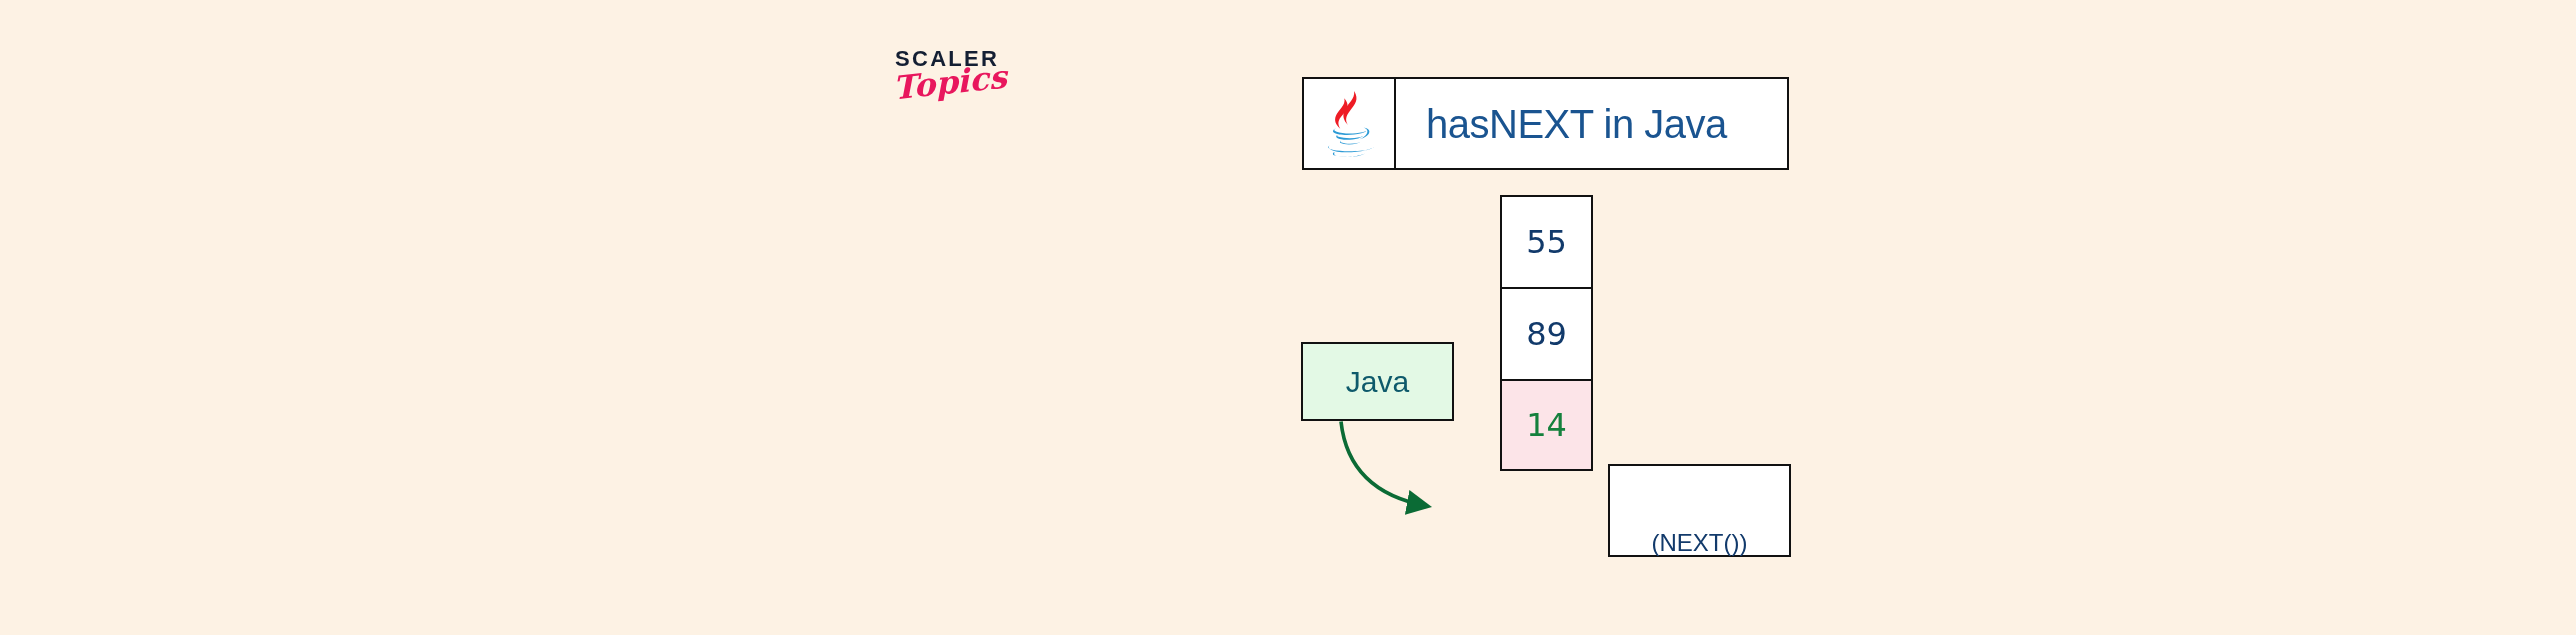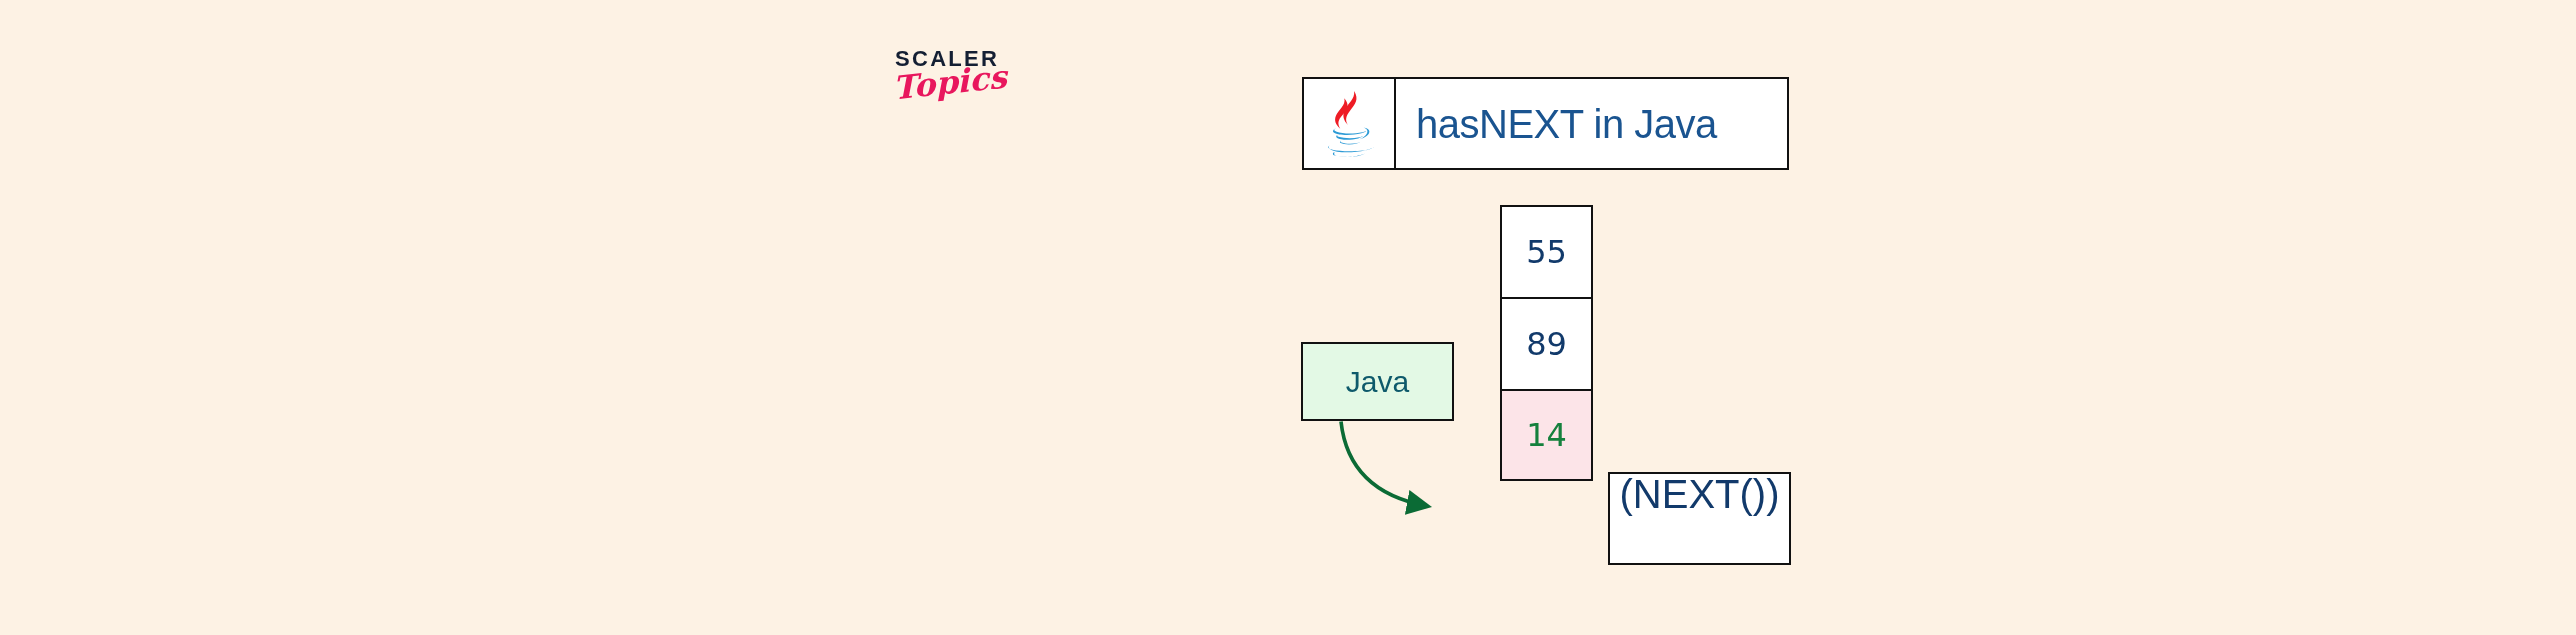--- a/index.html
+++ b/index.html
@@ -75,37 +75,37 @@
     display: flex;
     align-items: center;
     justify-content: center;
     background: #FFFFFF;
   }
   .title-icon-cell svg { display: block; }
   .title-text-cell {
     flex: 1 1 auto;
     display: flex;
     align-items: center;
-    padding-left: 20px;
+    padding-left: 30px;
     background: #FFFFFF;
   }
   .title-text {
     font-family: "Liberation Sans", sans-serif;
     font-size: 40px;
     color: #1A5490;
     letter-spacing: -0.5px;
     white-space: nowrap;
     line-height: 1;
   }
 
   
   .stack {
     position: absolute;
     left: 1500px;
-    top: 205px;
+    top: 195px;
     width: 113px;
   }
   .stack-cell {
     width: 93px;
     height: 92px;
     box-sizing: border-box;
     border: 2.1px solid #111111;
     border-bottom-width: 0;
     background: #FFFFFF;
     display: flex;
@@ -149,27 +149,26 @@
   .next-box {
     position: absolute;
     left: 1608px;
     top: 464px;
     width: 183px;
     height: 93px;
     box-sizing: border-box;
     background: #FFFFFF;
     border: 2.6px solid #111111;
     display: flex;
-    align-items: flex-start;
-    justify-content: center;
-    font-family: "Liberation Sans", sans-serif;
-    font-size: 40px;
+    align-items: flex-end;
+    justify-content: center;
+    font-family: "Liberation Sans", sans-serif;
+    font-size: 24px;
     color: #123A6B;
     line-height: 1;
-    margin-top: 8px;
   }
 
   
   .arrow-layer {
     position: absolute;
     left: 0;
     top: 0;
     width: 3091px;
     height: 636px;
     pointer-events: none;

